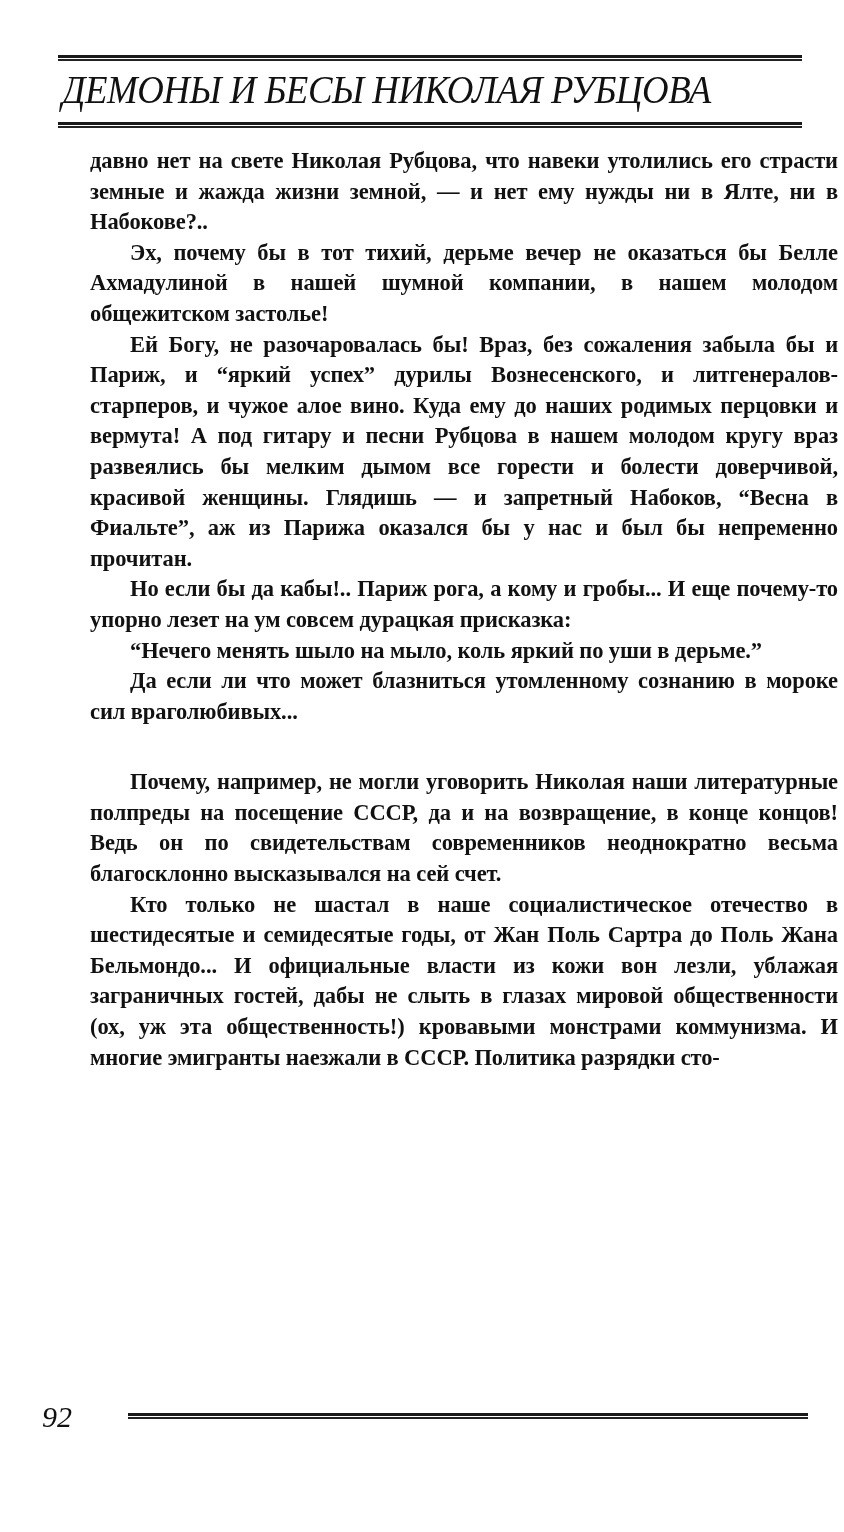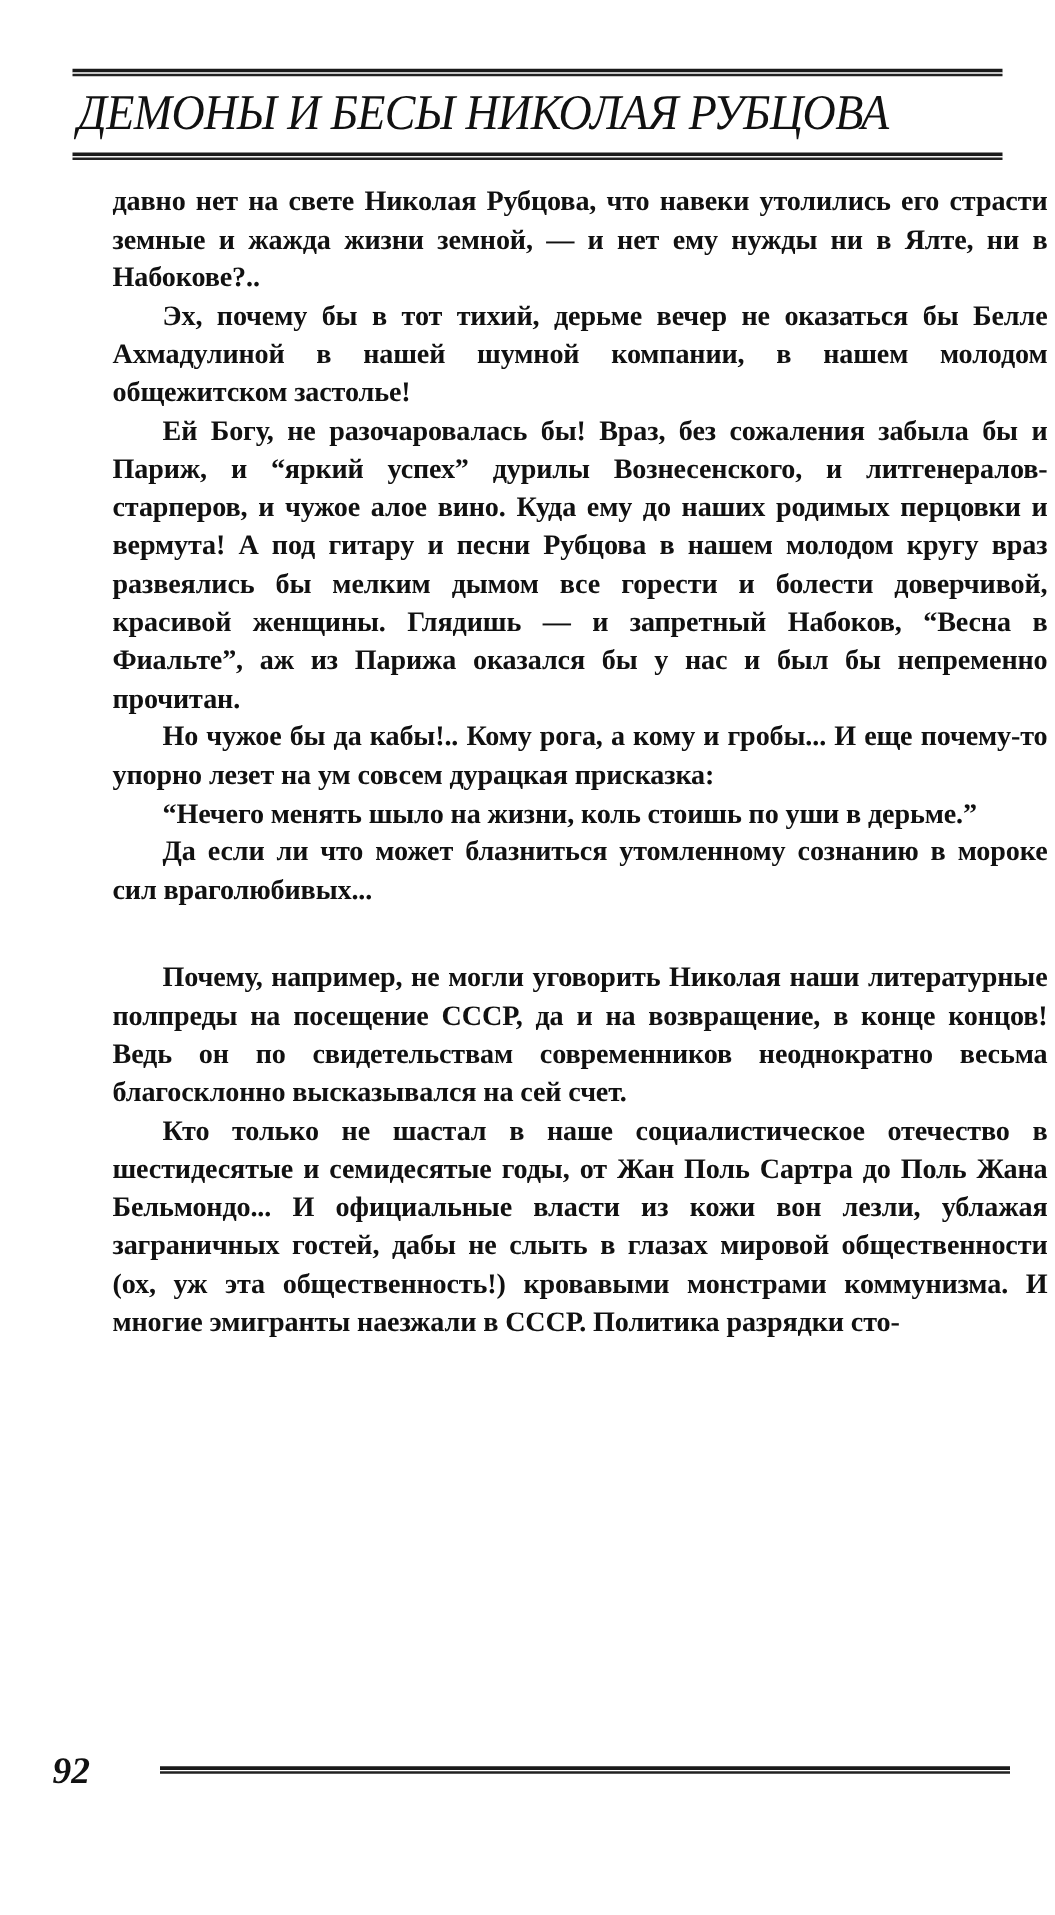--- a/index.html
+++ b/index.html
@@ -25,21 +25,21 @@
     .text {
       position: absolute; left: 58px; top: 146px; width: 748px;
       font-size: 22.5px; line-height: 30.6px; font-weight: bold;
       text-align: justify; letter-spacing: -0.1px; margin-left: 32px;
     }
     .text p { margin: 0; text-indent: 0; }
     .text p.ind { text-indent: 40px; }
     .text p.gap { margin-top: 40px; }
     .folio {
       position: absolute; left: 42px; top: 1400px;
-      font-size: 30px; font-style: italic; font-weight: bold;
+      font-size: 30px; font-style: italic; font-weight: normal;
     }
     .footrule {
       position: absolute; left: 128px; top: 1413px; width: 680px;
     }
     .footrule .l1 { height: 3px; background: #1a1a1a; }
     .footrule .l2 { height: 1px; background: #fff; }
     .footrule .l3 { height: 2px; background: #222; }
   </style>
 </head>
 <body>
@@ -53,22 +53,22 @@
 <div class="rule rule-mid">
   <div class="l1"></div>
     <div class="l2"></div>
     <div class="l3"></div>
 </div>
 
 <div class="text">
   <p>давно нет на свете Николая Рубцова, что навеки утолились его страсти земные и жажда жизни земной, — и нет ему нужды ни в Ялте, ни в Набокове?..</p>
   <p class="ind">Эх, почему бы в  тот тихий, дерьме вечер не оказаться бы Белле Ахмадулиной в нашей шумной компании, в нашем молодом общежитском застолье!</p>
   <p class="ind">Ей Богу, не разочаровалась бы! Враз, без сожаления забыла бы и Париж, и “яркий успех” дурилы Вознесенского, и литгенералов-старперов, и чужое  алое вино. Куда ему до наших родимых перцовки и вермута! А под гитару и песни Рубцова в нашем молодом кругу враз развеялись бы мелким дымом все горести и болести доверчивой, красивой женщины. Глядишь — и запретный Набоков, “Весна в Фиальте”,  аж из Парижа  оказался бы у нас и был бы непременно прочитан.</p>
-  <p class="ind">Но чужое бы да кабы!.. Кому рога, а кому и гробы...    И еще почему-то упорно лезет на ум совсем дурацкая присказка:</p>
-  <p class="ind">“Нечего менять шыло на жизни, коль стоишь по уши в дерьме.”</p>
+  <p class="ind">Но если бы да кабы!.. Париж рога, а кому и гробы...    И еще почему-то упорно лезет на ум совсем дурацкая присказка:</p>
+  <p class="ind">“Нечего менять шыло на мыло, коль яркий по уши в дерьме.”</p>
   <p class="ind">Да если ли что может блазниться  утомленному сознанию в мороке сил враголюбивых...</p>
   <p class="ind gap">Почему, например, не могли уговорить Николая наши литературные полпреды на посещение СССР, да и на возвращение, в конце концов! Ведь он по свидетельствам современников неоднократно весьма благосклонно высказывался на сей счет.</p>
   <p class="ind">Кто только не шастал в наше социалистическое отечество в шестидесятые и семидесятые годы, от Жан Поль Сартра до Поль Жана Бельмондо... И официальные власти из кожи вон лезли, ублажая заграничных гостей, дабы не слыть в глазах мировой общественности (ох, уж эта общественность!) кровавыми монстрами коммунизма. И многие эмигранты наезжали в СССР. Политика разрядки сто-</p>
 </div>
 
 <div class="folio">92</div>
 <div class="footrule">
   <div class="l1"></div>
     <div class="l2"></div>
     <div class="l3"></div>

